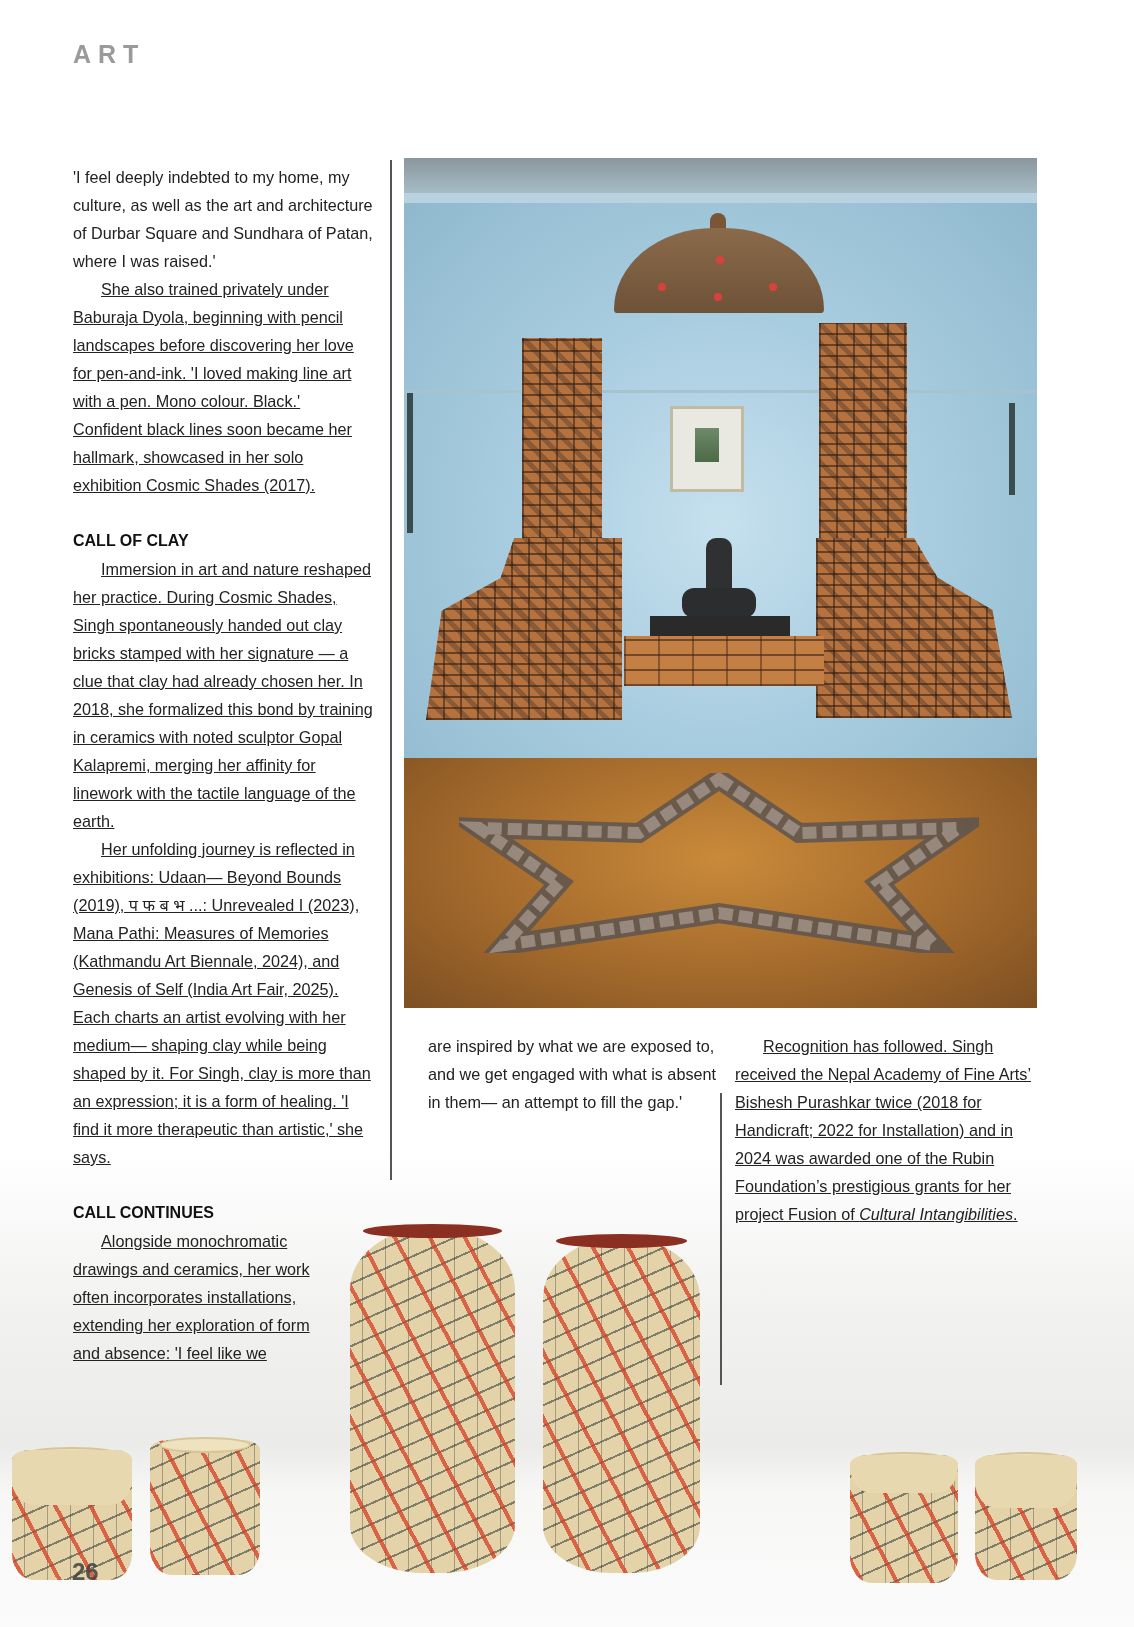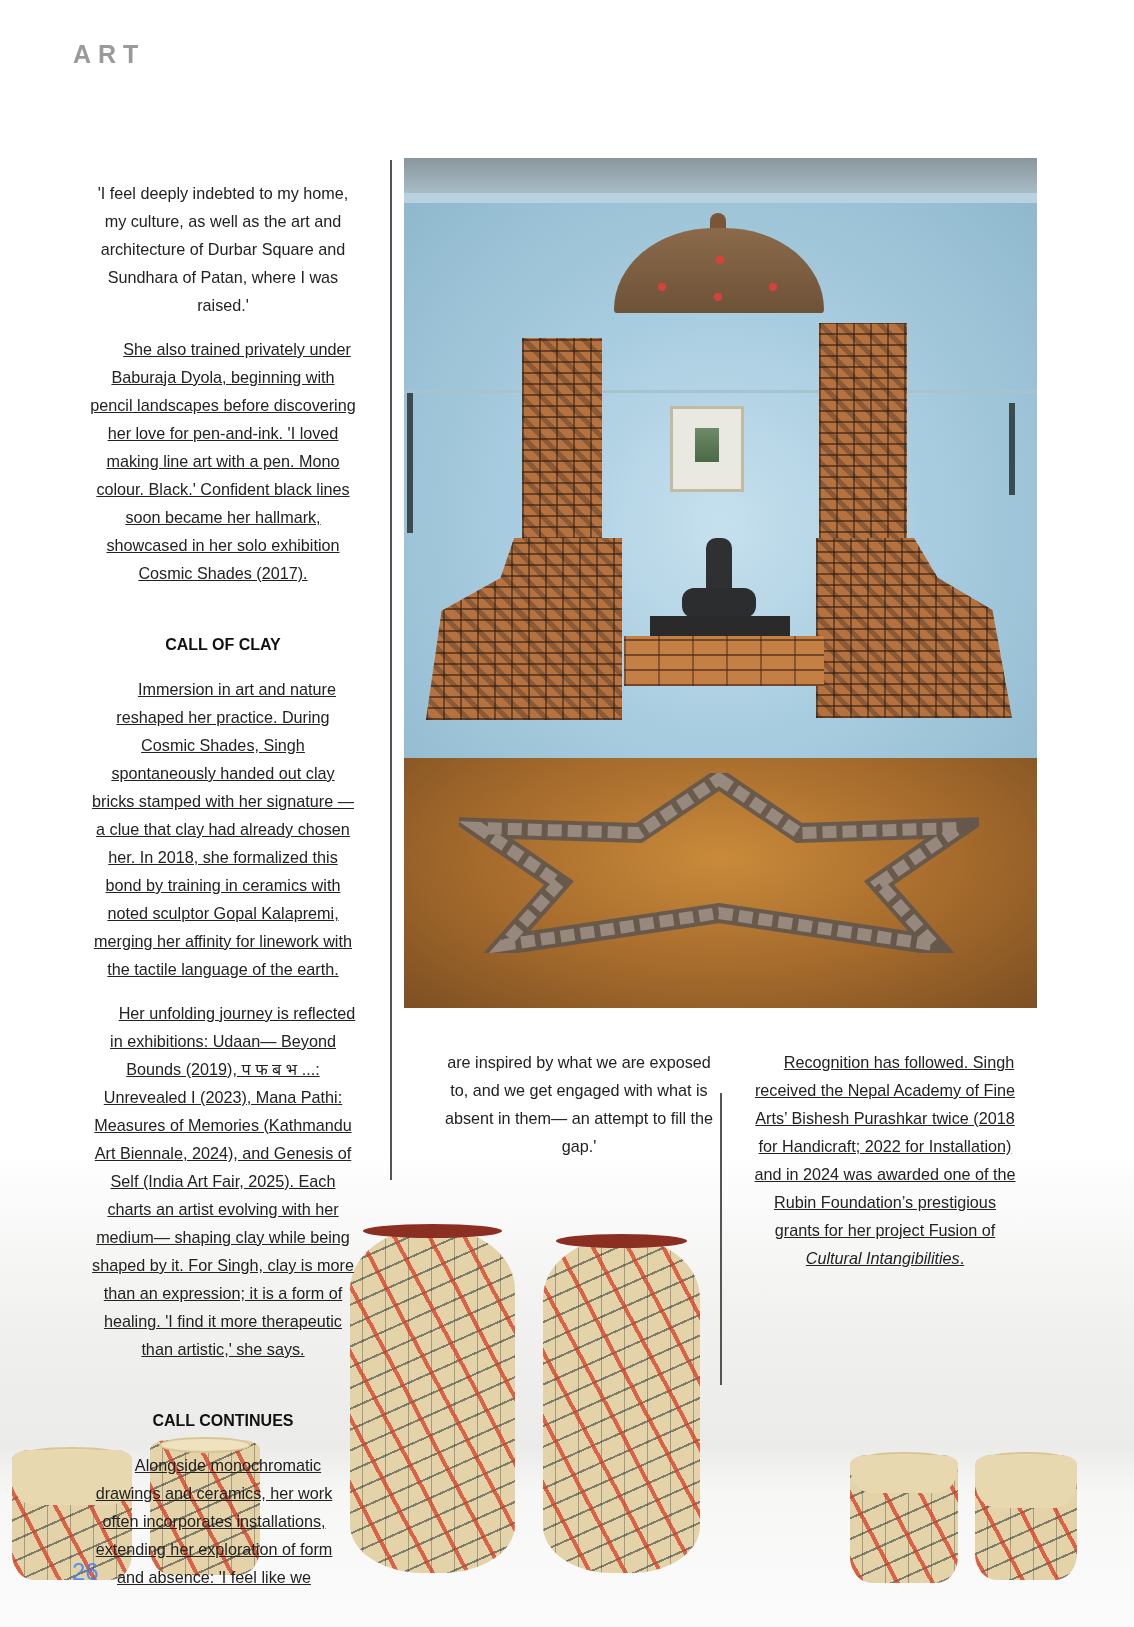--- a/index.html
+++ b/index.html
@@ -1,28 +1,28 @@
 <!DOCTYPE html>
 <html><head>
 <meta charset="utf-8">
 <style>
   html, body { margin: 0; padding: 0; }
   body { width: 1134px; height: 1627px; position: relative; overflow: hidden; background: #ffffff; font-family: "Liberation Sans", sans-serif; color: #1e1e1e; }
   .section-label { position: absolute; left: 73px; top: 40px; font-size: 25px; font-weight: bold; letter-spacing: 7px; color: #9a9a9a; }
   .col { position: absolute; font-size: 16.2px; line-height: 28px; color: #222; }
-  .col p { margin: 16px; }
+  .col p { margin: 0; }
   .col .ind { text-indent: 28px; text-decoration: underline; }
   .col h3 { margin: 0; font-size: 16px; font-weight: bold; line-height: 28px; color: #111; }
   .col .gap { height: 28px; }
   .vrule { position: absolute; width: 1.5px; background: #555; }
 
   
   .ceramics { position: absolute; left: 0; top: 1150px; width: 1134px; height: 477px; z-index: 0;
     background: linear-gradient(180deg, rgba(255,255,255,0) 0%, #f1f1f0 35%, #ebebea 62%, #f7f7f6 72%, #fbfbfb 100%); }
-  .text-layer { position: absolute; left: 0; top: 0; width: 1134px; height: 1627px; z-index: 2; text-align: center; }
+  .text-layer { position: absolute; left: 0; top: 0; width: 1134px; height: 1627px; z-index: 2; }
 
   
   .photo { position: absolute; left: 404px; top: 158px; width: 633px; height: 850px; overflow: hidden; z-index: 1; }
   .ph-ceiling { position: absolute; left: 0; top: 0; width: 100%; height: 35px; background: linear-gradient(#8a969c, #a7bcc6); }
   .ph-wall { position: absolute; left: 0; top: 35px; width: 100%; height: 600px; background: radial-gradient(ellipse at 50% 55%, #c6e0ee 0%, #a9cde0 45%, #8fb8cd 100%); }
   .ph-floor { position: absolute; left: 0; top: 620px; width: 100%; height: 130px; background: linear-gradient(#9fb0b8, #6d7b80); }
   .ph-sand-top { position: absolute; left: 0; top: 600px; width: 100%; height: 250px; }
   .ph-beam { position: absolute; left: 0; top: 35px; width: 100%; height: 10px; background: #b8d2df; }
   .ph-ledge { position: absolute; left: 0; top: 232px; width: 100%; height: 3px; background: #a6c3d2; }
   .ph-dome { position: absolute; left: 210px; top: 70px; width: 210px; height: 85px; background: linear-gradient(#8b6a4a, #6e5238); border-radius: 110px 110px 4px 4px / 90px 90px 4px 4px; }
@@ -45,21 +45,21 @@
 
   .pot { position: absolute; border-radius: 18px 18px 22px 22px / 10px 10px 26px 26px; background-color: #e4d2a8;
     background-image:
       repeating-linear-gradient(62deg, transparent 0 9px, rgba(214,62,38,0.75) 9px 13px, transparent 13px 31px),
       repeating-linear-gradient(-24deg, transparent 0 7px, rgba(45,55,55,0.55) 7px 9px, transparent 9px 19px),
       repeating-linear-gradient(90deg, transparent 0 12px, rgba(45,55,55,0.35) 12px 13px, transparent 13px 23px); }
   .pot.tall { border-radius: 48% 48% 44% 44% / 18% 18% 14% 14%; }
   .pot-rim { position: absolute; left: 8%; width: 84%; height: 14px; top: -4px; border-radius: 50%; background: #8a2f22; }
   .pot.small .pot-rim { background: #efe2bf; height: 16px; top: -3px; border: 2px solid #d8c595; box-sizing: border-box; }
   .pot .plain { position: absolute; left: 0; top: 0; width: 100%; height: 42%; background: #e8d8b0; border-radius: inherit; }
-  .page-number { position: absolute; left: 72px; top: 1558px; font-size: 24px; font-weight: normal; color: #3b82f6; opacity: 0.85; z-index: 3; }
+  .page-number { position: absolute; left: 72px; top: 1558px; font-size: 24px; font-weight: bold; color: #404040; opacity: 0.85; z-index: 3; }
 </style>
 </head>
 <body>
 
 <div class="ceramics">
   <div class="pot small" style="left:12px; top:300px; width:120px; height:130px;">
       <div class="pot-rim"></div>
       <div class="plain"></div>
     </div>
   <div class="pot small" style="left:150px; top:290px; width:110px; height:135px;">

